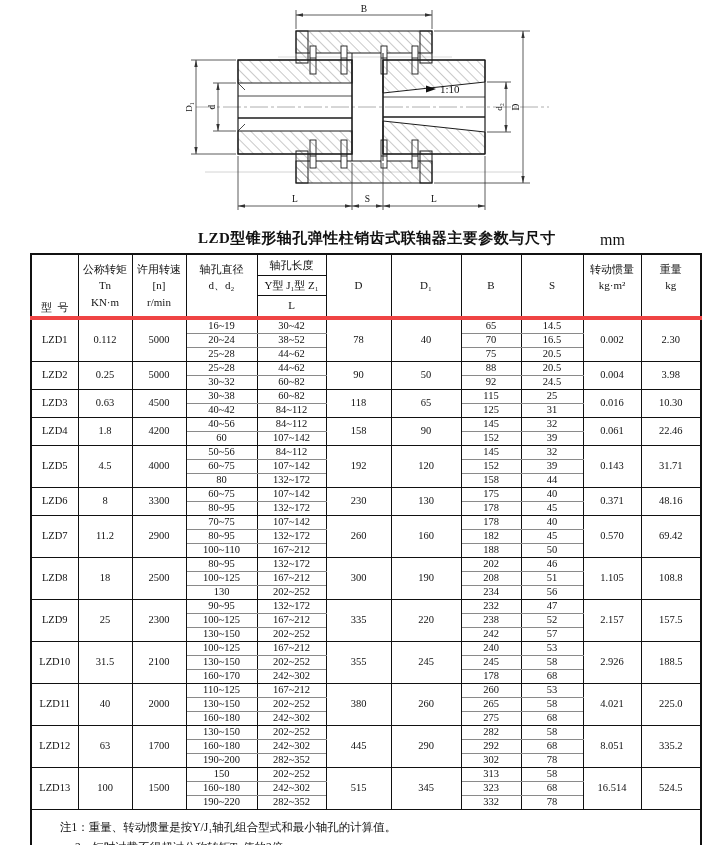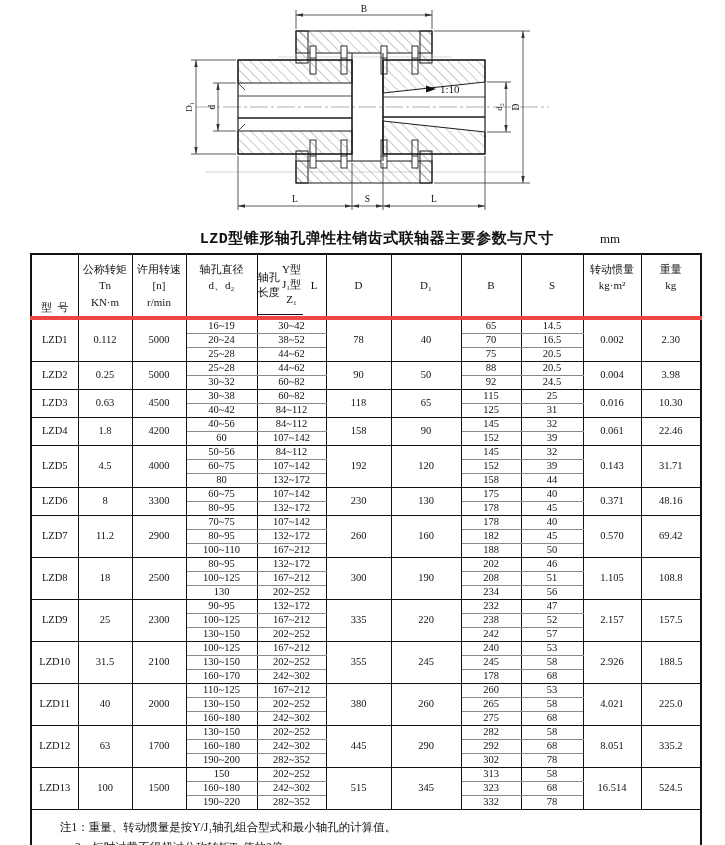--- a/index.html
+++ b/index.html
@@ -6,35 +6,35 @@
   .page{position:relative;width:725px;height:845px;background:#fff;
         font-family:"Liberation Serif",serif;color:#111;overflow:hidden;}
 
   
   .drawing-wrap{position:absolute;left:0;top:0;width:725px;height:228px;}
   svg text{font-family:"Liberation Serif",serif;fill:#111;}
 
   
   .title-row{position:absolute;left:0;top:228px;width:725px;height:25px;}
   .doc-title{position:absolute;left:50%;transform:translateX(-46%);top:1px;
-             font-family:Liberation Mono, monospace;font-weight:bold;font-size:15px;
+             font-family:Liberation Serif, serif;font-weight:bold;font-size:15px;
              letter-spacing:.5px;white-space:nowrap;}
-  .unit{position:absolute;left:600px;top:3px;font-size:13px;}
+  .unit{position:absolute;left:600px;top:3px;font-size:16px;}
 
   
   table.spec{border-collapse:collapse;table-layout:fixed;width:670px;
              margin:0 0 0 30px;border:2px solid #111;}
   .spec th,.spec td{border-left:1px solid #111;border-right:1px solid #111;
                     text-align:center;vertical-align:middle;padding:0;
                     font-weight:normal;overflow:hidden;}
   .spec thead th{height:59px;border-bottom:4px solid #ef4444;font-size:11px;line-height:1.35;}
   .thl{line-height:1.5;}
   .pre{white-space:pre;margin-top:44px;}
   .sp2{display:flex;flex-direction:column;height:49px;padding:5px 0;}
-  .stack3{display:flex;flex-direction:row;height:59px;}
+  .stack3{display:flex;flex-direction:column;height:59px;}
   .stack3 .s3{flex:1;display:flex;align-items:center;justify-content:center;}
   .stack3 .s3:nth-child(1),.stack3 .s3:nth-child(2){border-bottom:1px solid #111;}
   .spec tbody td{height:13px;font-size:10.5px;line-height:1;}
   .spec td.hair{border-bottom:1px solid #8a8a8a;}
   .spec td.dark{border-bottom:1px solid #111;}
   .spec tfoot td{border-top:1px solid #111;text-align:left;font-size:11.5px;
                  padding:7px 0 11px 28px;line-height:1.75;}
   .note2{padding-left:15px;}
 </style>
 </head>

